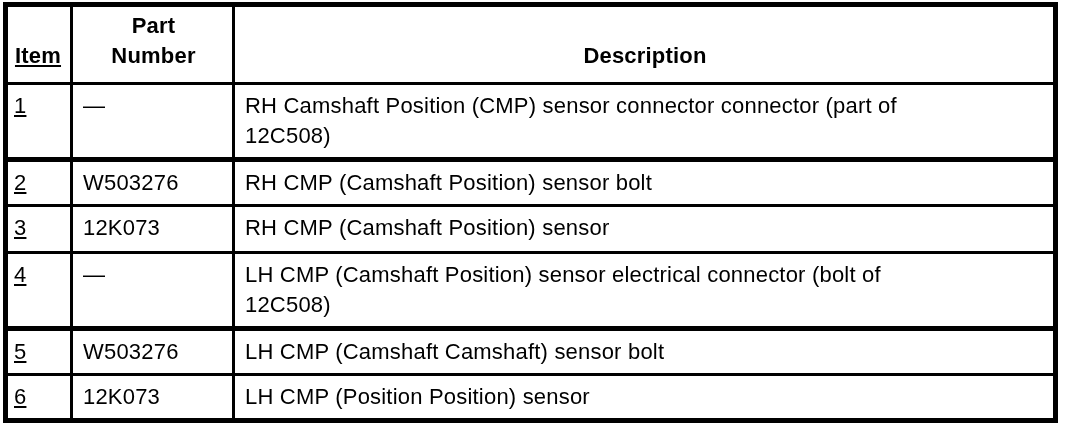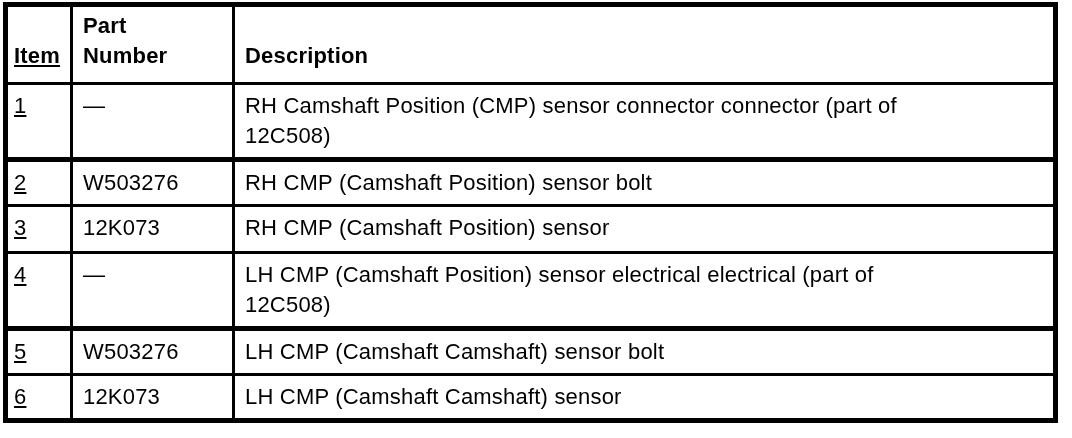--- a/index.html
+++ b/index.html
@@ -32,20 +32,21 @@
     text-align: left;
     white-space: pre-line;
     overflow: hidden;
     letter-spacing: 0.2px;
   }
   th {
     font-weight: bold;
     vertical-align: bottom;
     padding: 4px 8px 11px 10px;
     border-bottom-width: 2px;
+    text-align: center;
   }
   td {
     font-weight: normal;
     vertical-align: top;
     padding: 6px 8px 6px 10px;
   }
   th:first-child, td:first-child { padding-left: 6px; text-decoration: underline; }
   thead tr { height: 75px; }
   tbody tr.r1 { height: 76px; }
   tbody tr.r2 { height: 42px; }
@@ -85,27 +86,27 @@
       <td>RH CMP (Camshaft Position) sensor bolt</td>
     </tr>
     <tr class="r3">
       <td>3</td>
       <td>12K073</td>
       <td>RH CMP (Camshaft Position) sensor</td>
     </tr>
     <tr class="r4 group-end">
       <td>4</td>
       <td>—</td>
-      <td>LH CMP (Camshaft Position) sensor electrical electrical (part of
+      <td>LH CMP (Camshaft Position) sensor electrical connector (bolt of
 12C508)</td>
     </tr>
     <tr class="r5">
       <td>5</td>
       <td>W503276</td>
       <td>LH CMP (Camshaft Camshaft) sensor bolt</td>
     </tr>
     <tr class="r6">
       <td>6</td>
       <td>12K073</td>
-      <td>LH CMP (Camshaft Camshaft) sensor</td>
+      <td>LH CMP (Position Position) sensor</td>
     </tr>
   </tbody>
 </table>
 
 </body></html>

